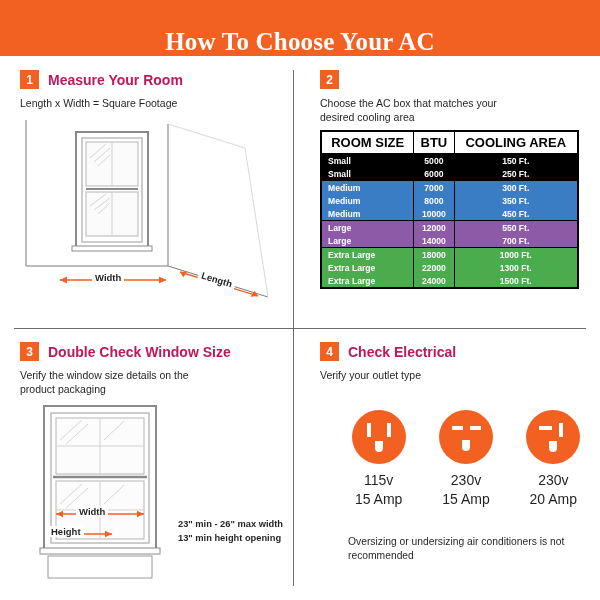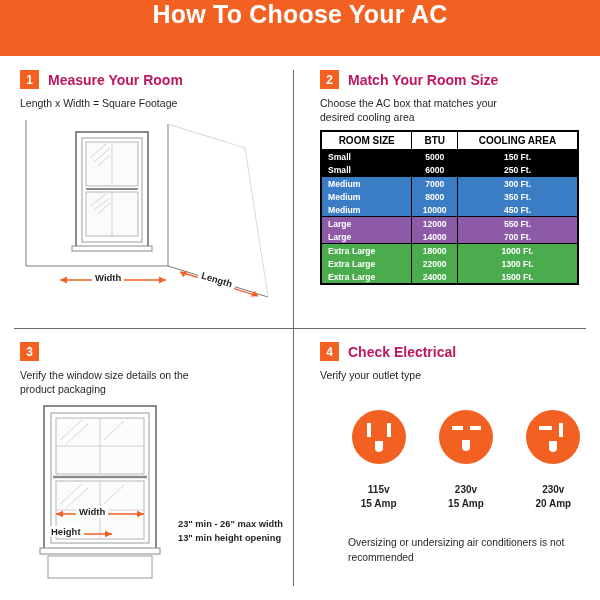--- a/index.html
+++ b/index.html
@@ -19,22 +19,23 @@
     width: 600px;
     height: 600px;
     box-sizing: border-box;
     background: #ffffff;
   }
   
   .header {
     height: 56px;
     background: #f26122;
     display: flex;
-    align-items: flex-start;
+    align-items: flex-end;
     justify-content: center;
+    font-family: Liberation Serif, serif;
   }
   .header h1 {
     margin: 0;
     color: #ffffff;
     font-size: 25px;
     font-weight: bold;
     letter-spacing: 0.2px;
   }
   
   .grid {
@@ -116,21 +117,21 @@
   }
   table.ac {
     border-collapse: collapse;
     width: 100%;
     font-size: 8.6px;
     font-weight: bold;
   }
   table.ac th {
     background: #ffffff;
     color: #000000;
-    font-size: 10px;
+    font-size: 13px;
     padding: 3px 4px;
     border: 1px solid #000000;
     text-align: center;
     white-space: nowrap;
   }
   table.ac td {
     padding: 1.5px 4px;
     border-left: 1px solid #000000;
     border-right: 1px solid #000000;
     text-align: center;
@@ -178,23 +179,23 @@
   }
   .plug .slot {
     position: absolute;
     background: #ffffff;
   }
   .plug .ground {
     position: absolute;
     background: #ffffff;
   }
   .outlet-cap {
-    margin-top: 19px;
-    font-size: 10px;
-    font-weight: bold;
+    margin-top: 7px;
+    font-size: 14px;
+    font-weight: normal;
     line-height: 1.35;
   }
   .p4-foot {
     margin: 26px 0 0 28px;
     font-size: 10.3px;
     line-height: 1.4;
     max-width: 236px;
   }
 </style>
 </head>
@@ -254,21 +255,20 @@
           <polygon points="238,182 230.6,182.8 234.6,176.7" fill="#f26122"></polygon>
         </svg>
         <span class="dim-label" style="left:72px; top:158px;">Width</span>
         <span class="dim-label" style="left:178px; top:160px; transform:rotate(17deg);">Length</span>
       </div>
     </div>
 
     <div class="cell">
       <div class="step-head">
         <div class="step-num">2</div>
-        <div class="step-title">Match Your Room Size</div>
       </div>
       <p class="sub" style="max-width:185px;">Choose the AC box that matches your desired cooling area</p>
 
       <div class="table-wrap">
         <table class="ac">
           <thead>
             <tr>
               <th>ROOM SIZE</th>
               <th>BTU</th>
               <th>COOLING AREA</th>
@@ -326,20 +326,21 @@
               <td>1500 Ft.</td>
             </tr>
           </tbody>
         </table>
       </div>
     </div>
 
     <div class="cell">
       <div class="step-head">
         <div class="step-num">3</div>
+        <div class="step-title">Double Check Window Size</div>
       </div>
       <p class="sub" style="max-width:200px;">Verify the window size details on the product packaging</p>
 
       <div class="p3-art">
         <svg width="272" height="182" viewBox="0 0 272 182">
 
           <rect x="24" y="6" width="112" height="144" fill="#ffffff" stroke="#8a8a8a" stroke-width="2"></rect>
           <rect x="31" y="13" width="98" height="130" fill="#ffffff" stroke="#9a9a9a" stroke-width="1"></rect>
 
           <rect x="36" y="18" width="88" height="56" fill="#fcfcfc" stroke="#b5b5b5" stroke-width="1"></rect>

